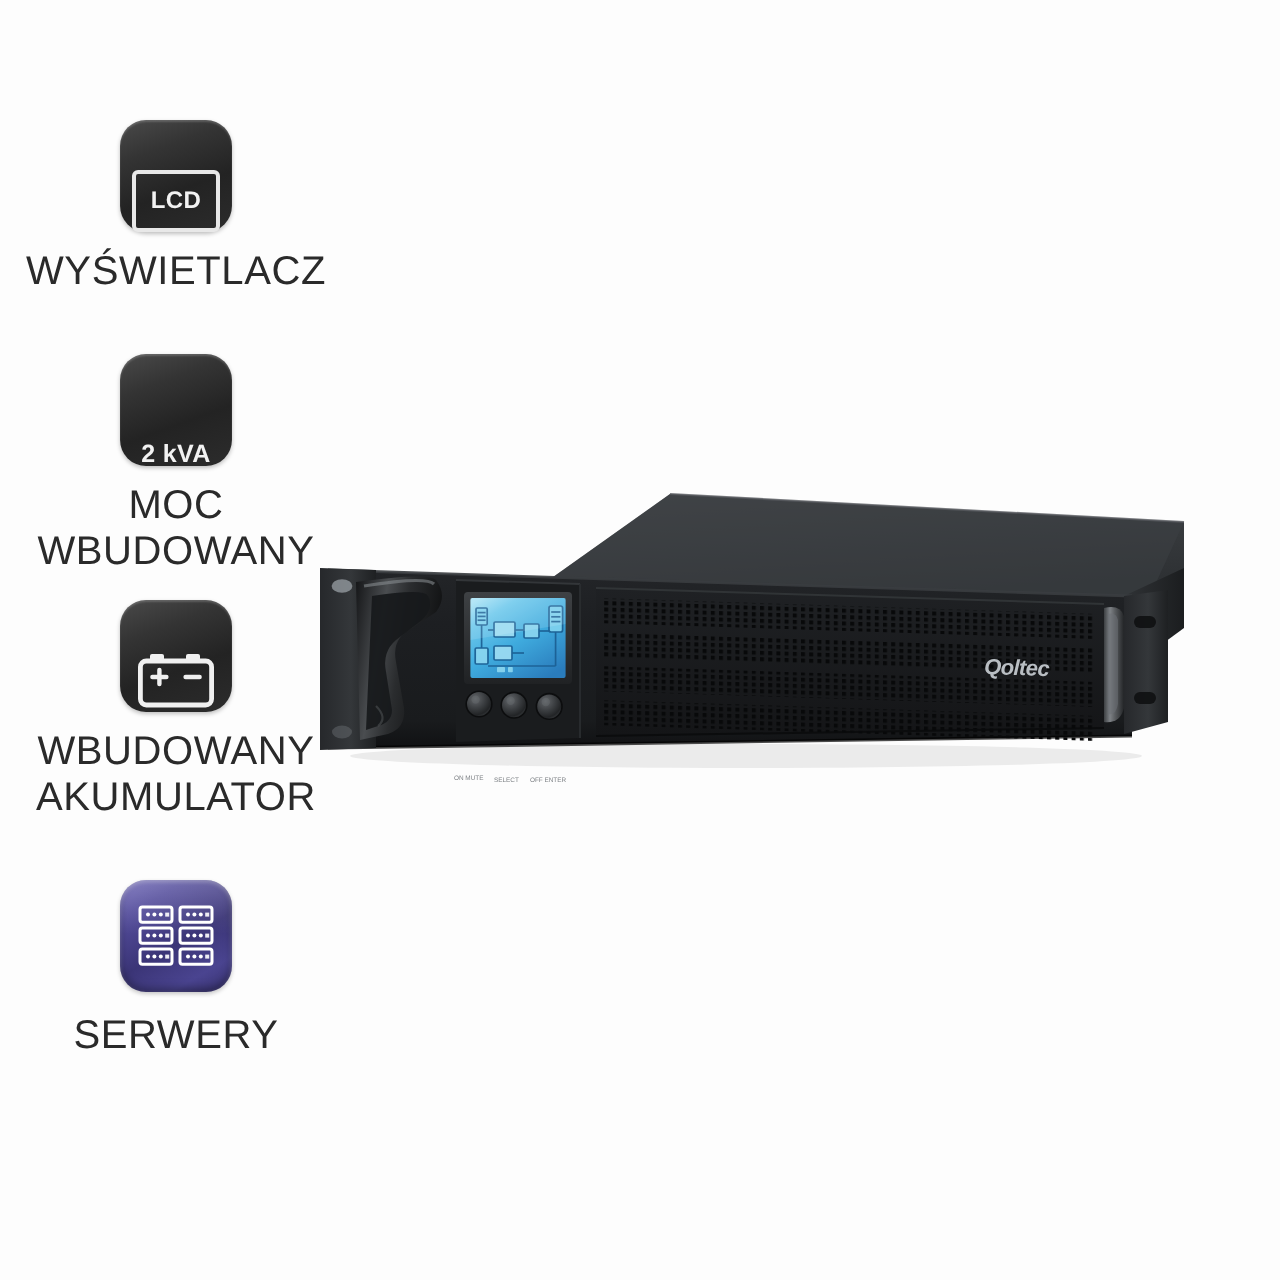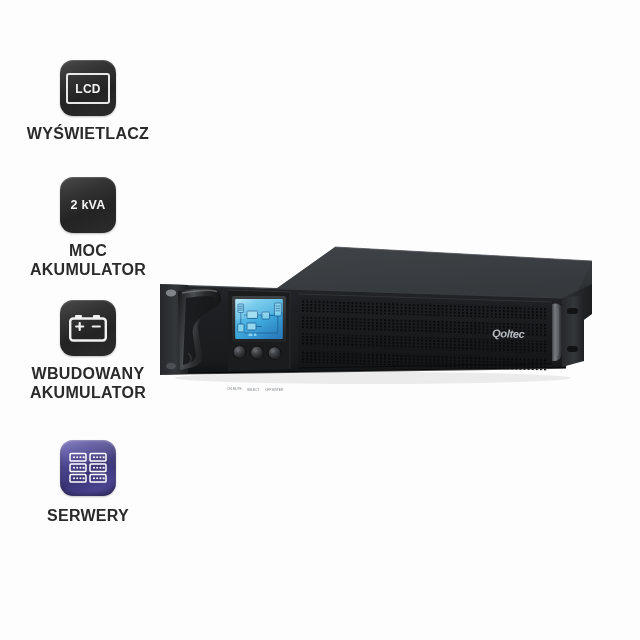--- a/index.html
+++ b/index.html
@@ -34,21 +34,21 @@
   .feature-badge {
     width: 56px;
     height: 56px;
     margin: 0 auto;
     border-radius: 13px;
     background: linear-gradient(160deg, #4a4a4a 0%, #343434 28%, #232323 60%, #2c2c2c 100%);
     box-shadow: inset 0 1px 1px rgba(255,255,255,0.18),
                 0 1px 2px rgba(0,0,0,0.25);
     position: relative;
     display: flex;
-    align-items: center;
+    align-items: flex-end;
     justify-content: center;
   }
 
   .badge-text {
     color: #f2f2f2;
     font-size: 12.5px;
     font-weight: bold;
     letter-spacing: 0.2px;
     line-height: 1;
   }
@@ -57,22 +57,22 @@
     border: 2px solid #e8e8e8;
     border-radius: 3px;
     padding: 4px 7px 5px 7px;
     display: inline-block;
   }
   .badge-lcd-frame .badge-text { font-size: 12px; }
 
   .feature-label {
     margin-top: 9px;
     color: #2a2a2a;
-    font-size: 16px;
-    font-weight: bold;
+    font-size: 20px;
+    font-weight: normal;
     letter-spacing: 0.3px;
     line-height: 1.16;
     white-space: pre-line;
   }
 
   
   .battery-svg { display: block; }
 
   
   .server-badge {
@@ -119,21 +119,21 @@
       </span>
     </div>
     <div class="feature-label">WYŚWIETLACZ</div>
   </div>
 
   <div class="feature-item" style="top:177px;">
     <div class="feature-badge">
       <span class="badge-text">2 kVA</span>
     </div>
     <div class="feature-label">MOC
-AKUMULATOR</div>
+WBUDOWANY</div>
   </div>
 
   <div class="feature-item" style="top:440px;">
     <div class="server-badge">
       <svg width="40" height="34" viewBox="0 0 40 34">
         <g fill="none" stroke="#ffffff" stroke-width="1.5">
           <rect x="2" y="2.5" width="16" height="7.6" rx="1.2"></rect>
           <rect x="22" y="2.5" width="16" height="7.6" rx="1.2"></rect>
           <rect x="2" y="13" width="16" height="7.6" rx="1.2"></rect>
           <rect x="22" y="13" width="16" height="7.6" rx="1.2"></rect>

